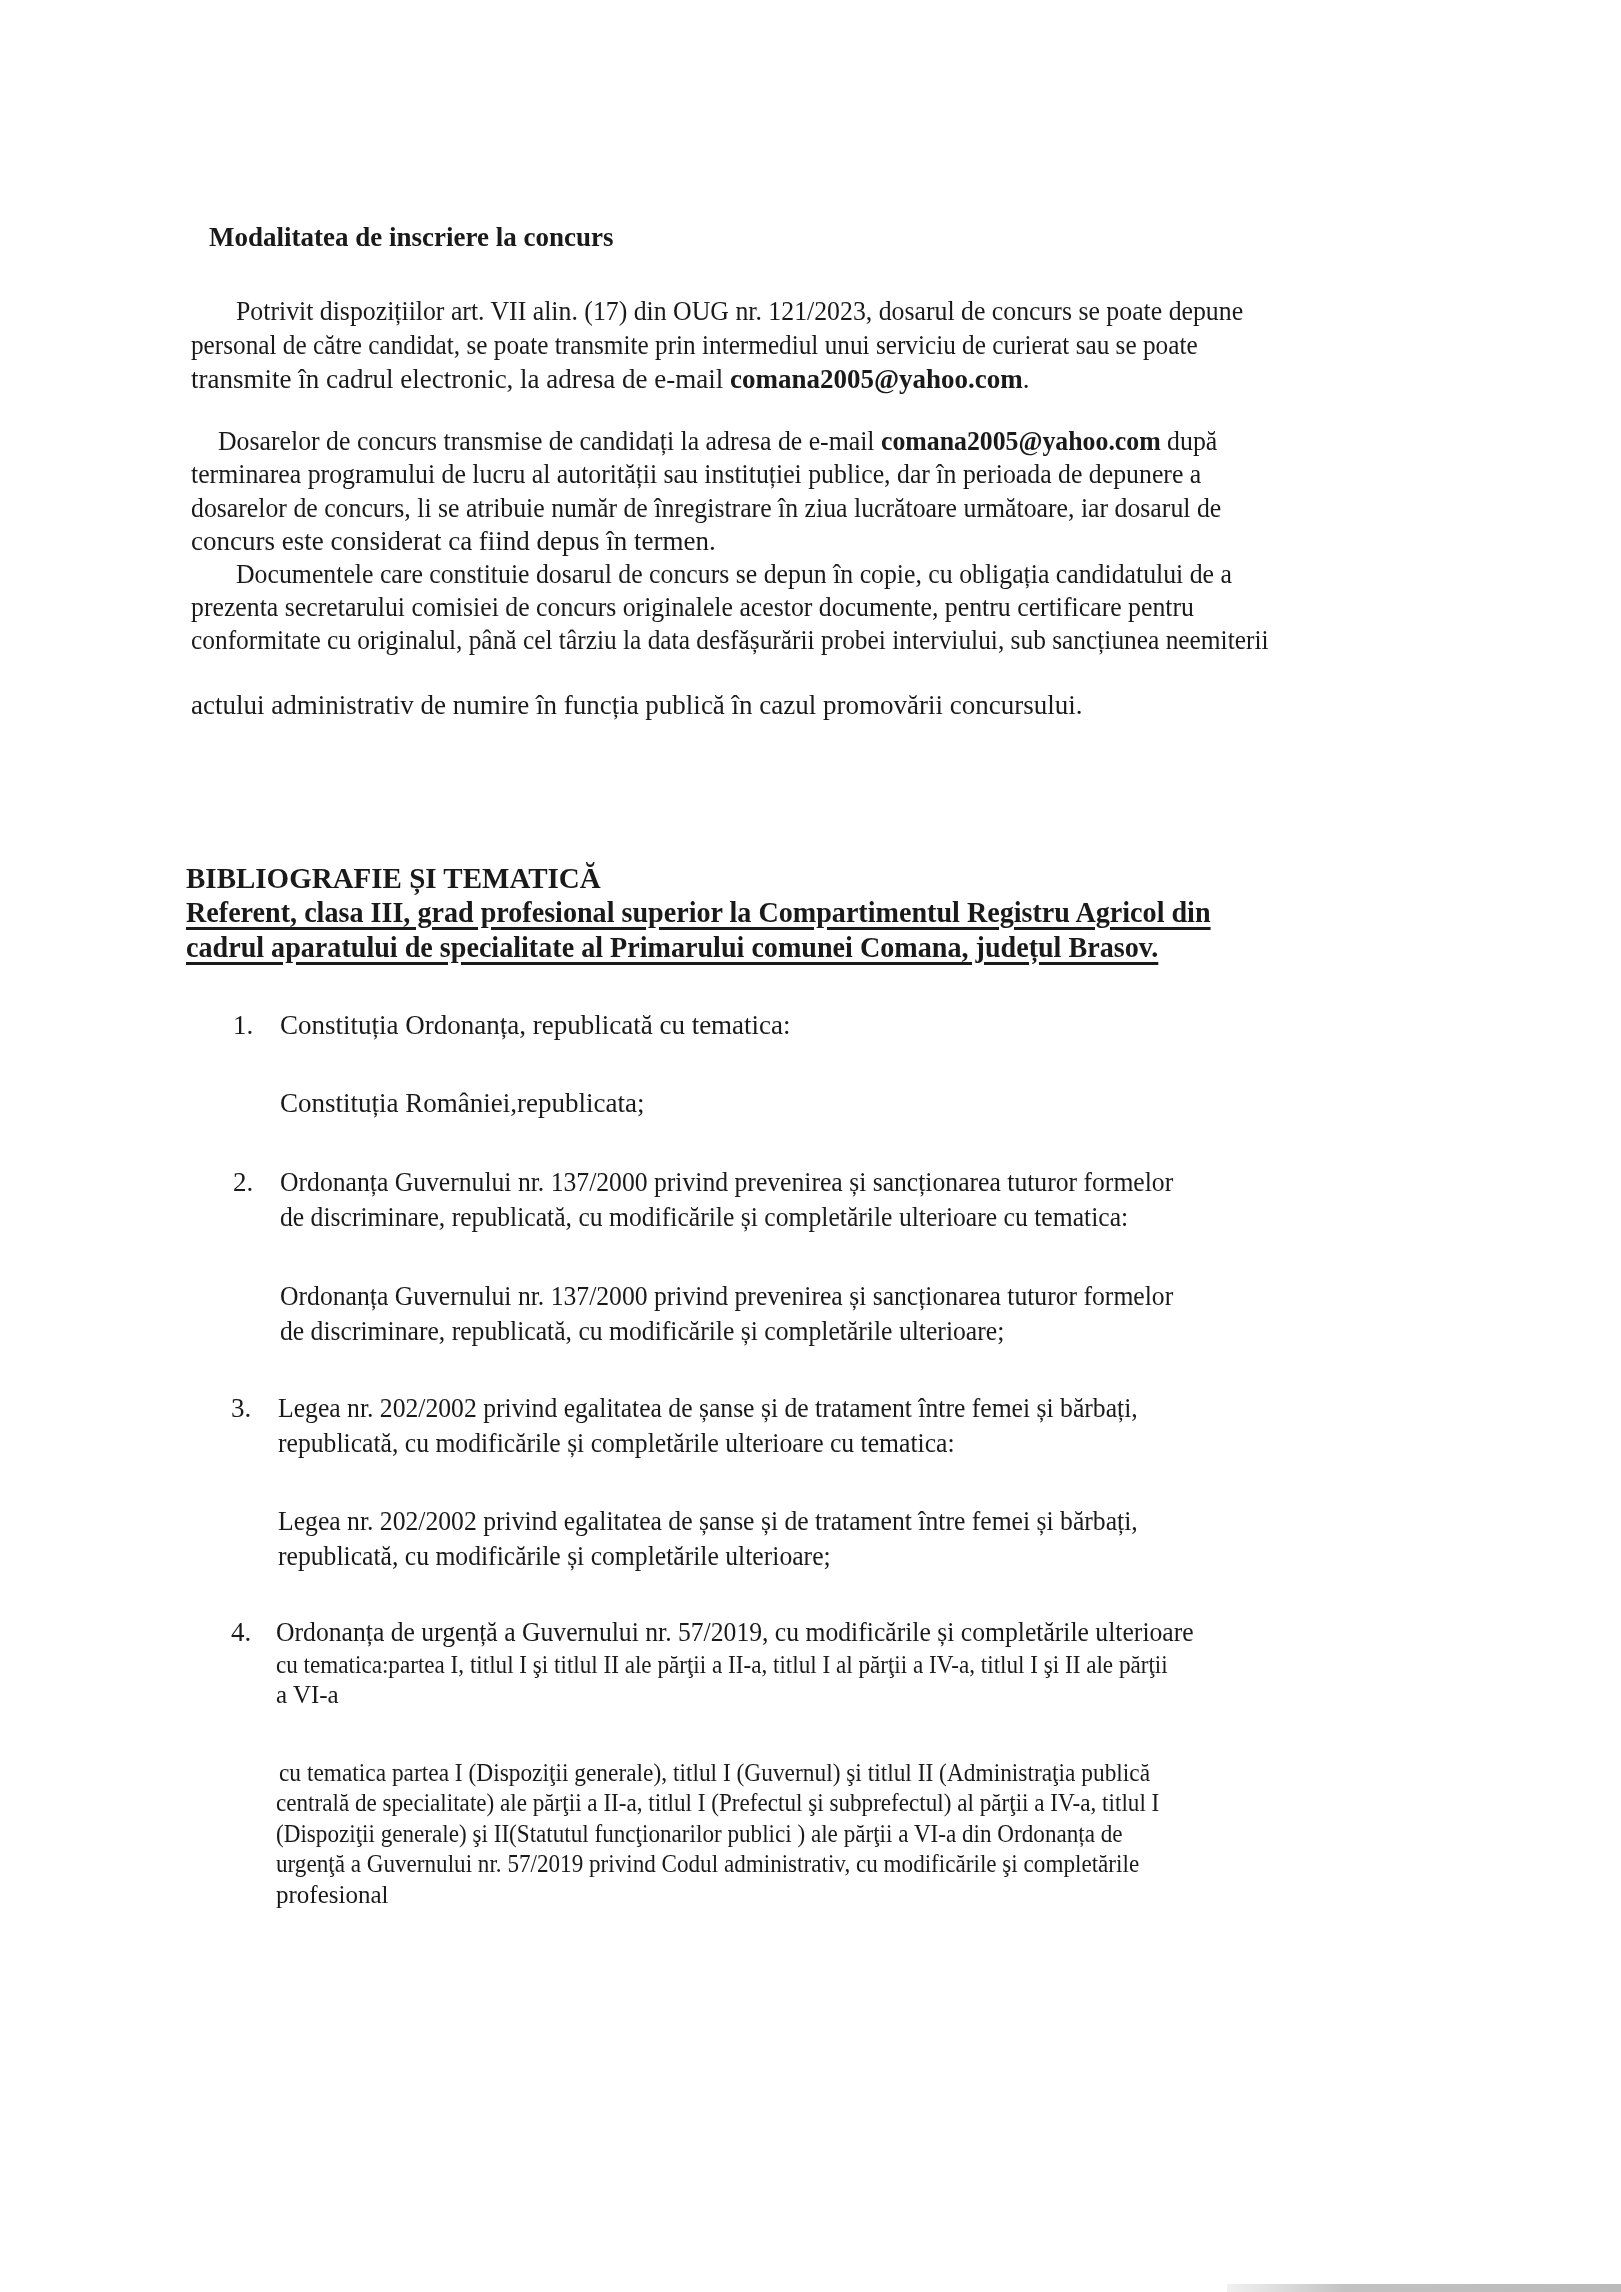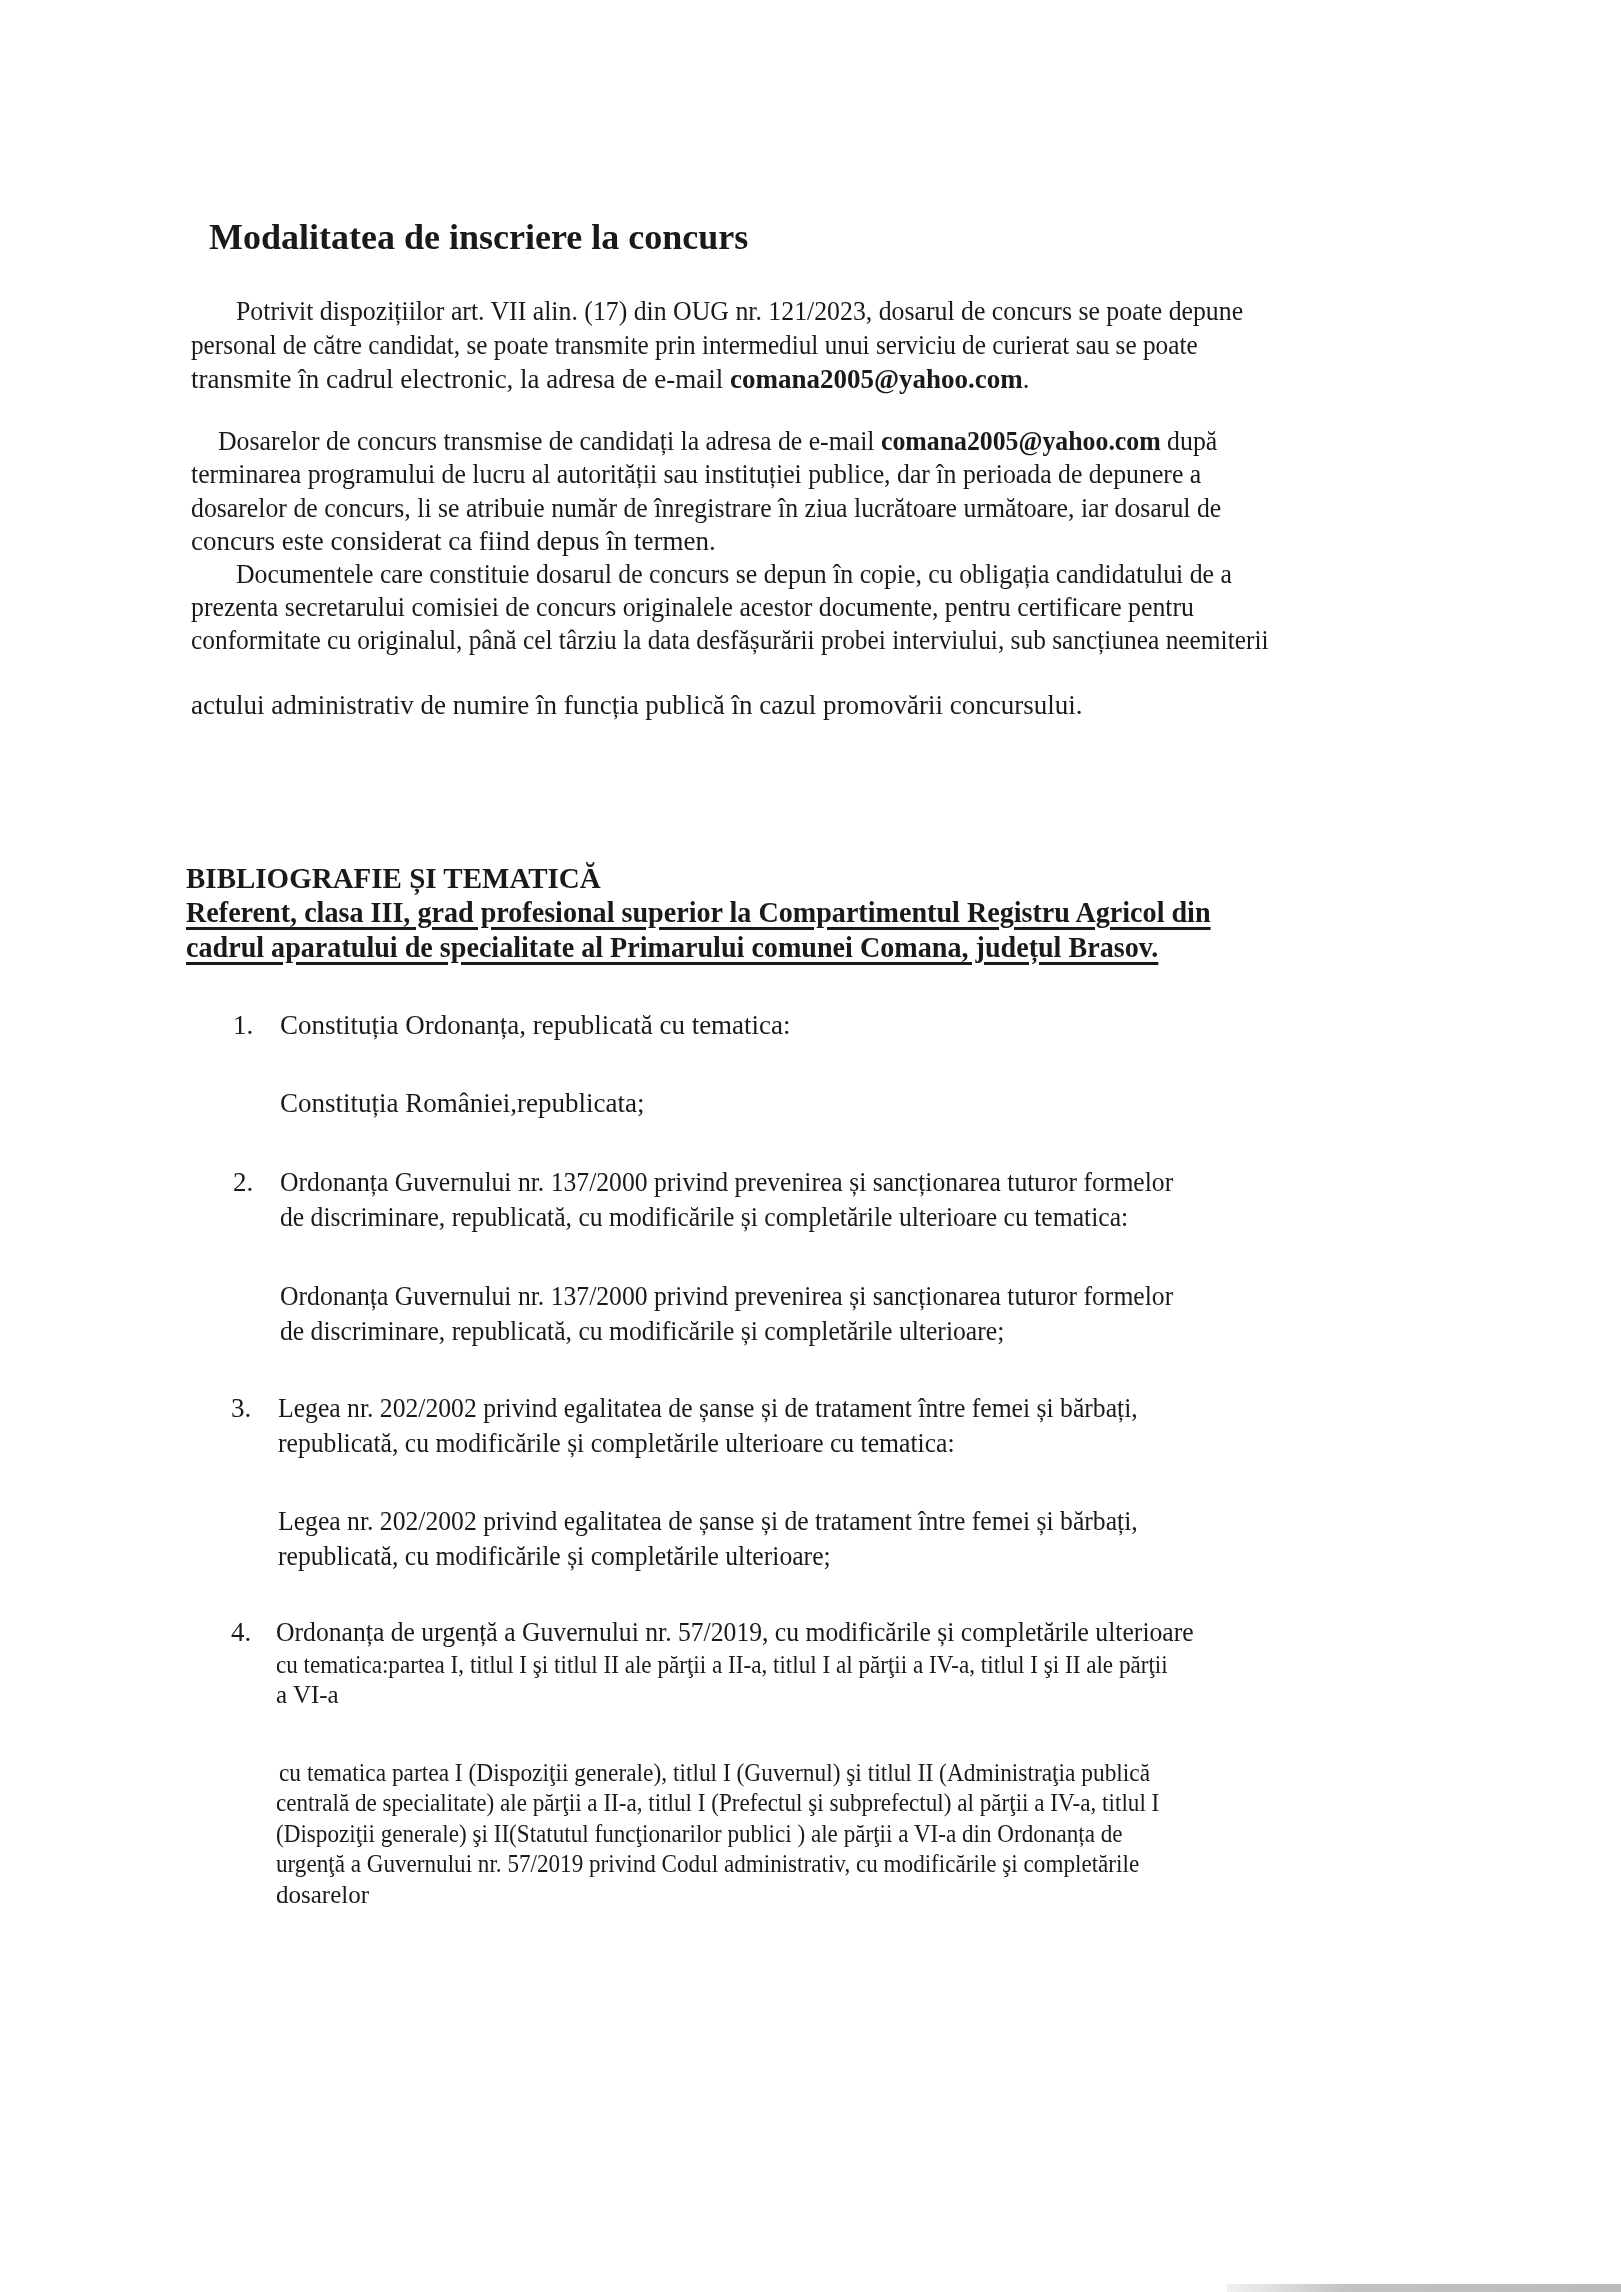--- a/index.html
+++ b/index.html
@@ -1,20 +1,20 @@
 <!DOCTYPE html>
 <html style="font-size:14.3px"><head>
 <meta charset="utf-8">
 <style>
   html, body { margin: 0; padding: 0; background: #ffffff; }
   body { width: 1621px; height: 2293px; position: relative; overflow: hidden;
          font-family: "Liberation Serif", "DejaVu Serif", serif; color: #1a1a1a; }
   .ln { position: absolute; white-space: nowrap; font-size: 27px; line-height: 30px; transform-origin: left top; }
   .b { font-weight: bold; }
-  .h { font-size: 36px; font-weight: bold; }
+  .h { font-size: 27px; font-weight: bold; }
   .h2 { font-size: 29.6px; font-weight: bold; }
   .u { text-decoration: underline; text-decoration-thickness: 2.7px; text-underline-offset: 4.5px; }
   .num { position: absolute; font-size: 27px; line-height: 30px; }
   .scan-edge { position: absolute; left: 1227px; top: 2284px; width: 394px; height: 9px;
                background: linear-gradient(to right, #e8e8e8, #9a9a9a 30%, #8c8c8c); opacity: .6; }
 </style>
 </head>
 <body>
 
 <div class="ln h" style="left:209px; top:222px;">Modalitatea de inscriere la concurs</div>
@@ -76,18 +76,18 @@
 
   <li>
     <div class="num" style="left:231px; top:1617px;">4.</div>
     <div class="ln" style="left:276px; top:1617px; transform:scaleX(0.95);">Ordonanța de urgență a Guvernului nr. 57/2019, cu modificările și completările ulterioare</div>
     <div class="ln" style="left:276px; top:1650px; font-size:25px; transform:scaleX(0.925);">cu tematica:partea I, titlul I şi titlul II ale părţii a II-a, titlul I al părţii a IV-a, titlul I şi II ale părţii</div>
     <div class="ln" style="left:276px; top:1680px; font-size:25px;text-align:right;">a VI-a</div>
     <div class="ln" style="left:279px; top:1758px; font-size:25px; transform:scaleX(0.935);">cu tematica partea I (Dispoziţii generale), titlul I (Guvernul) şi titlul II (Administraţia publică</div>
     <div class="ln" style="left:276px; top:1788px; font-size:25px; transform:scaleX(0.925);">centrală de specialitate) ale părţii a II-a, titlul I (Prefectul şi subprefectul) al părţii a IV-a, titlul I</div>
     <div class="ln" style="left:276px; top:1819px; font-size:25px; transform:scaleX(0.925);">(Dispoziţii generale) şi II(Statutul funcţionarilor publici ) ale părţii a VI-a din Ordonanța de</div>
     <div class="ln" style="left:276px; top:1849px; font-size:25px; transform:scaleX(0.925);">urgenţă a Guvernului nr. 57/2019 privind Codul administrativ, cu modificările şi completările</div>
-    <div class="ln" style="left:276px; top:1880px; font-size:25px;">dosarelor</div>
+    <div class="ln" style="left:276px; top:1880px; font-size:25px;">profesional</div>
   </li>
 </ol>
 
 <div class="scan-edge"></div>
 
 
 </body></html>

